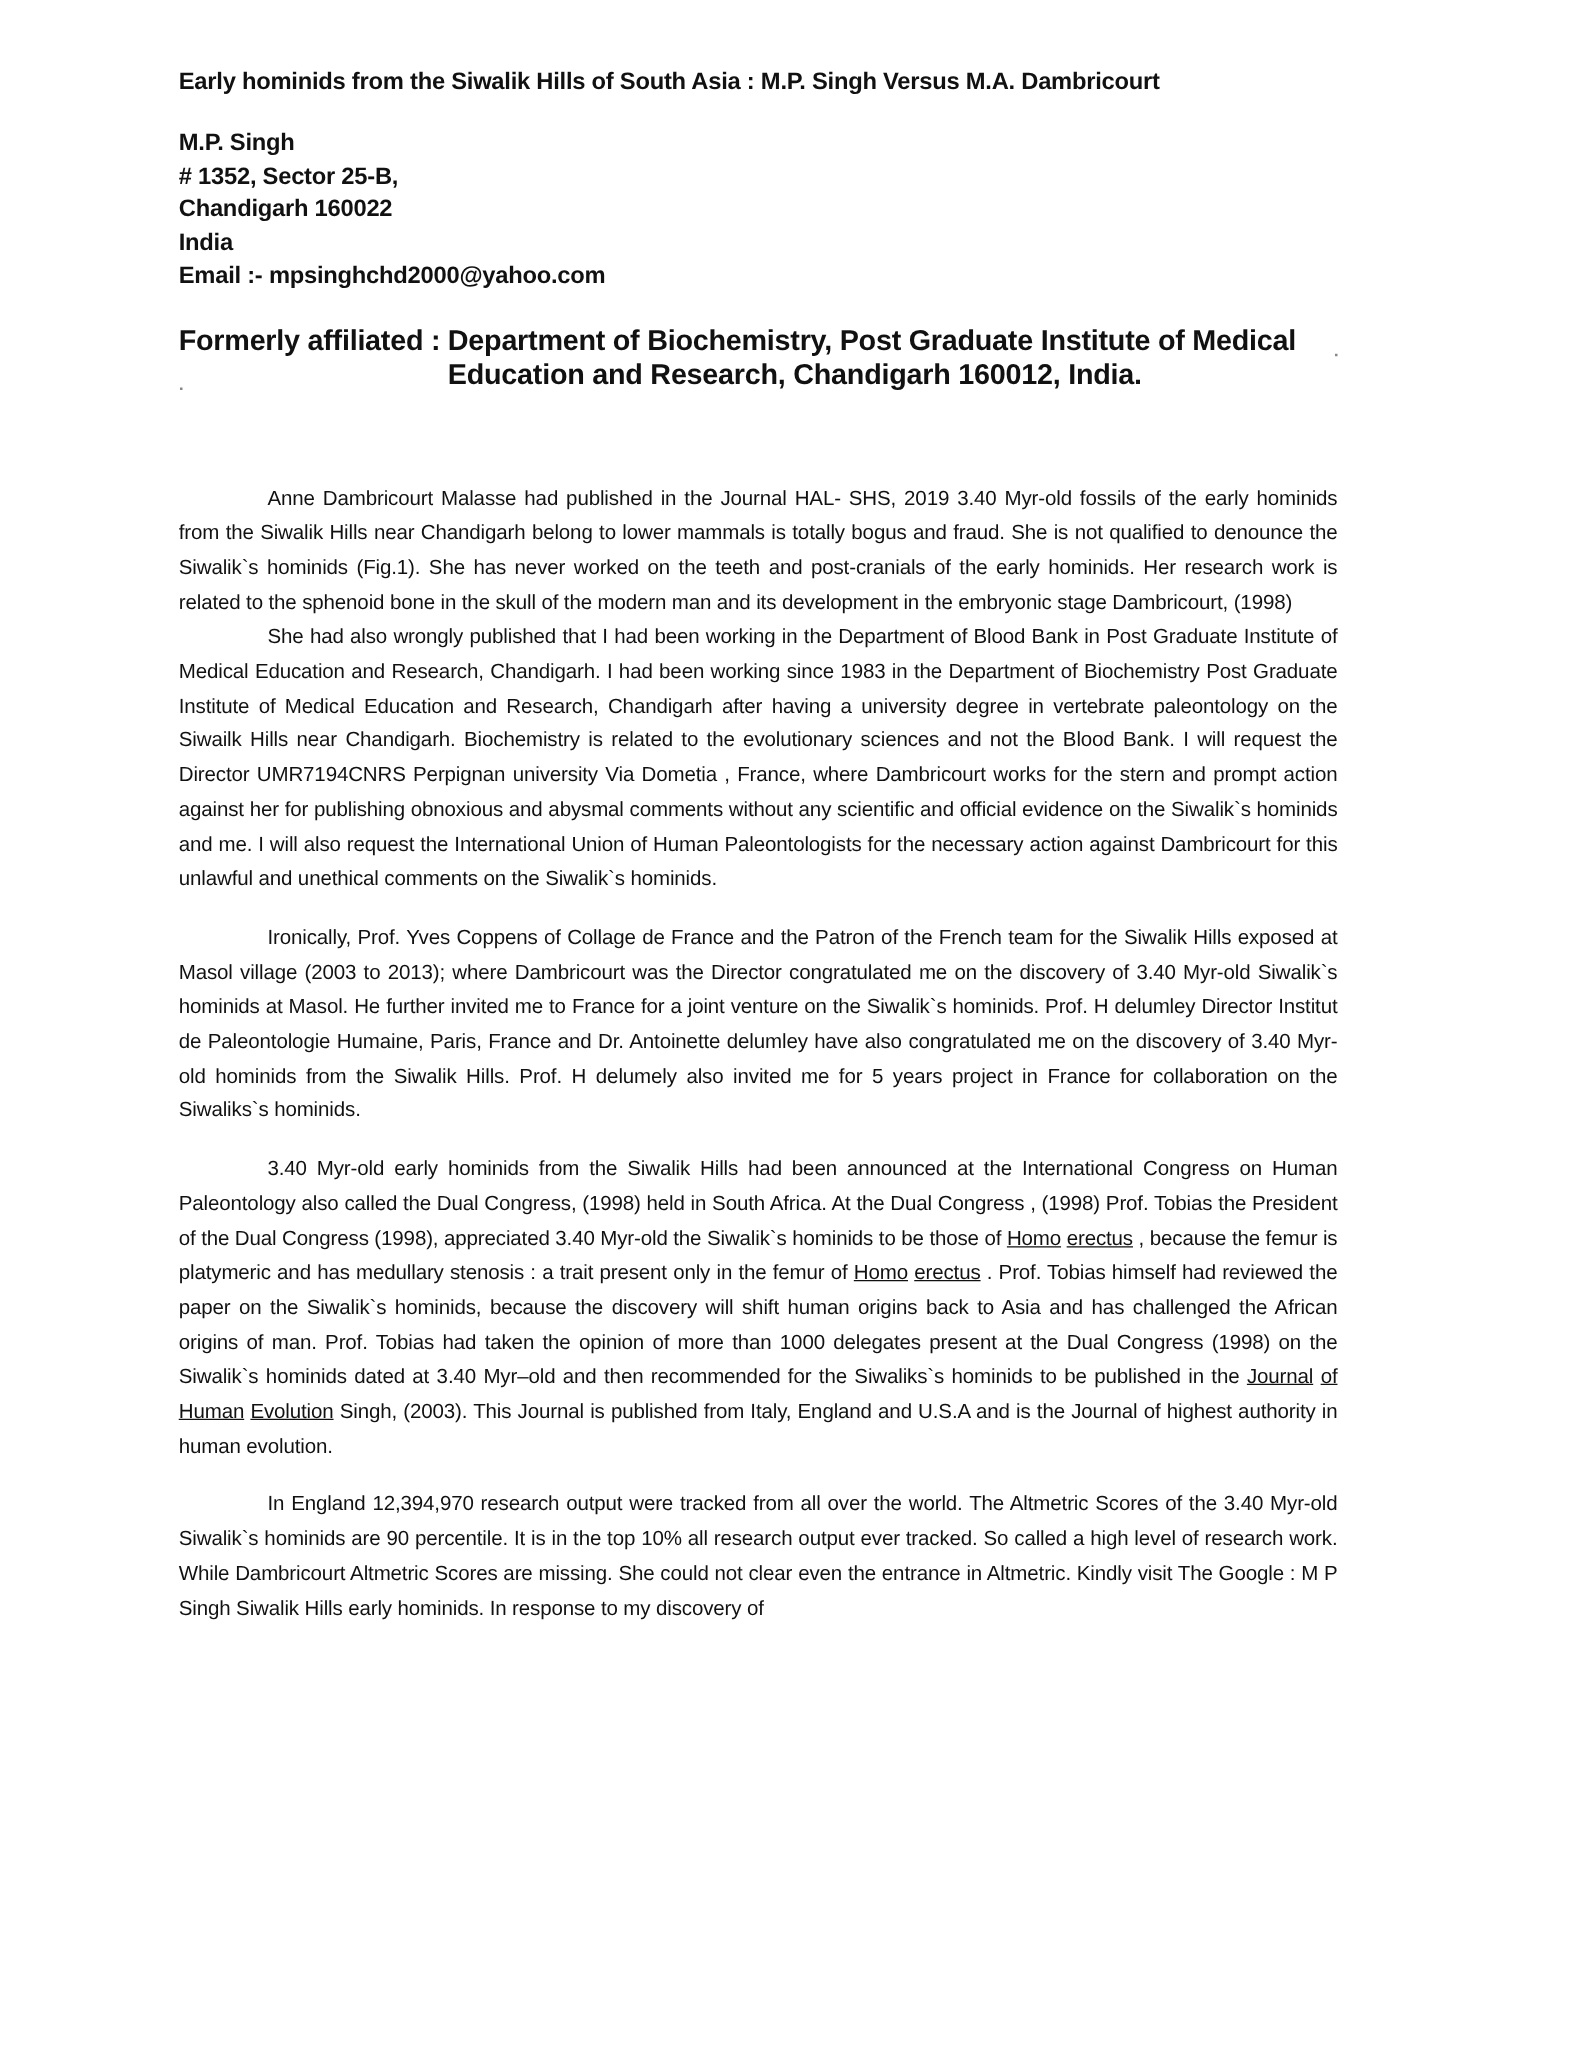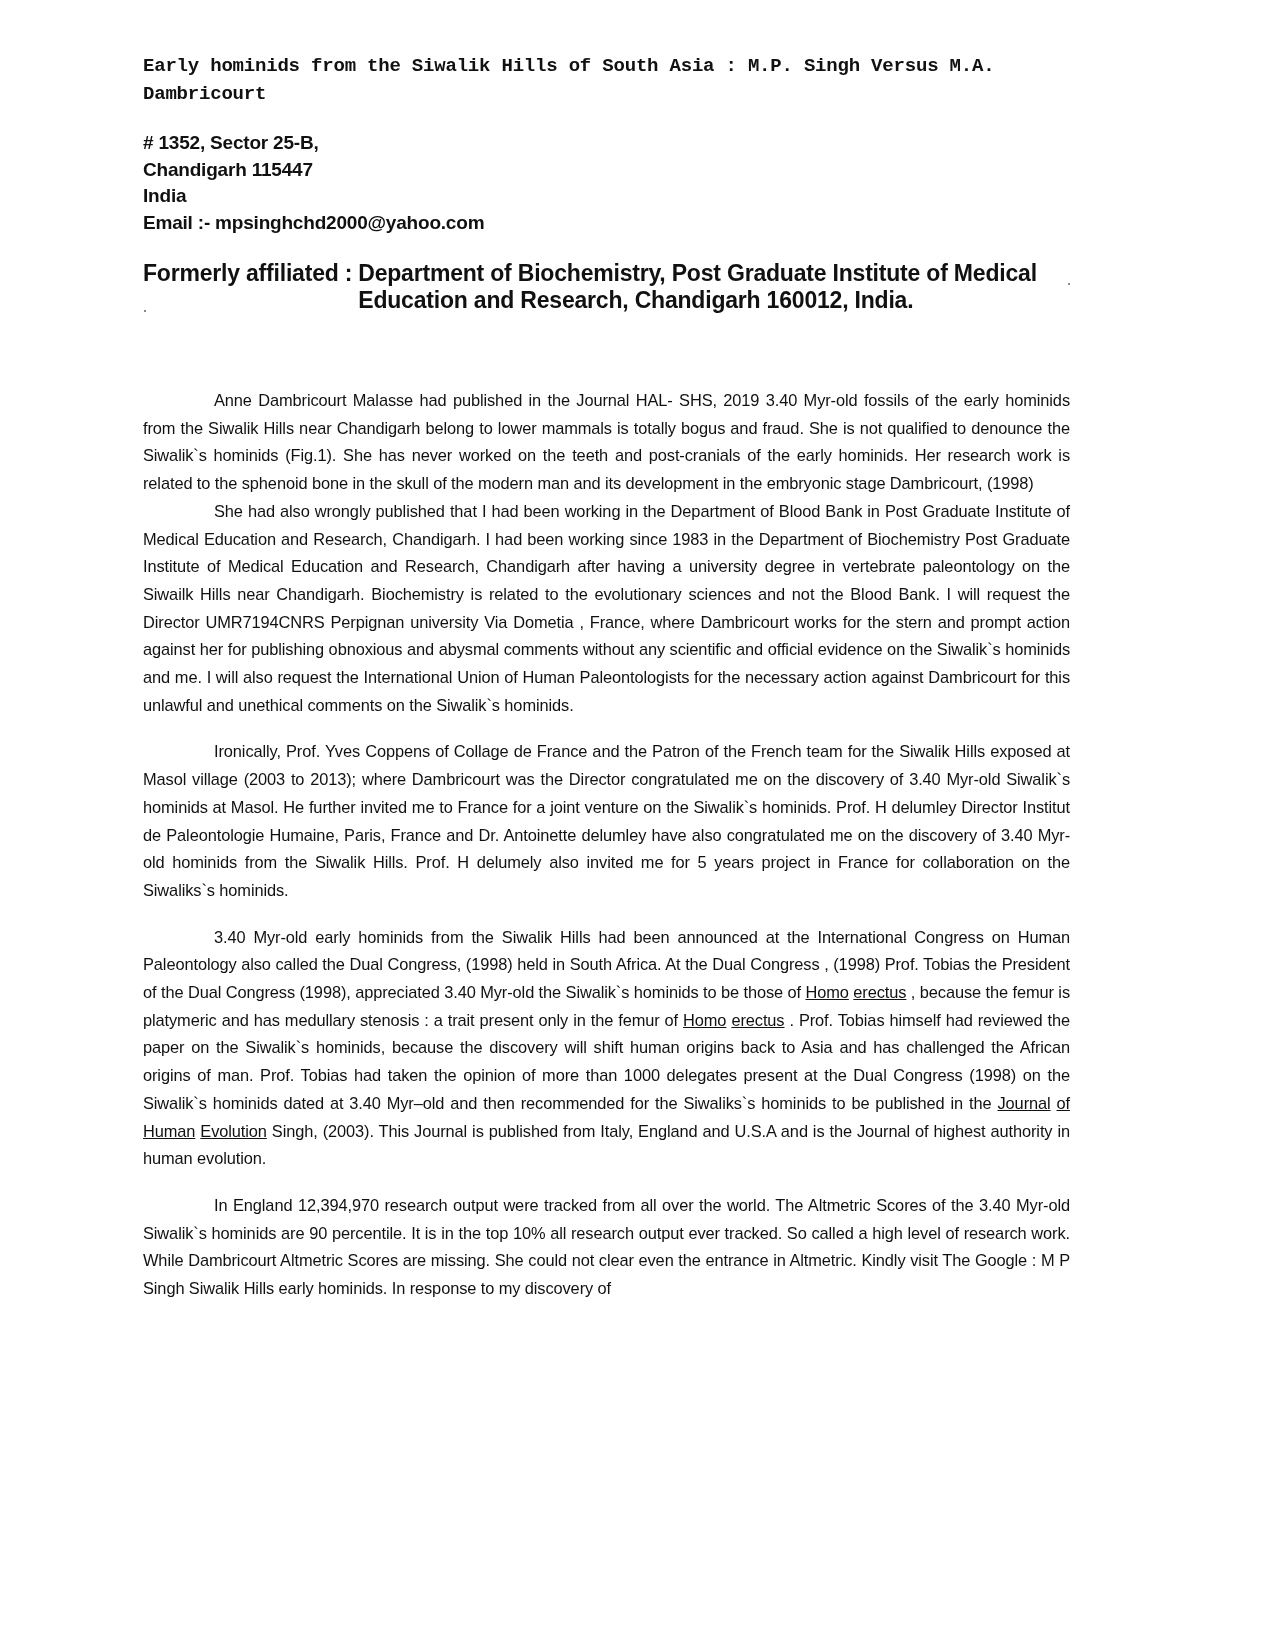--- a/index.html
+++ b/index.html
@@ -1,38 +1,39 @@
 <!DOCTYPE html>
 <html><head>
   <meta charset="utf-8">
   <style>
     html, body { margin: 0; padding: 0; background: #ffffff; }
     body { width: 1275px; height: 1650px; position: relative; overflow: hidden; color: #111; }
     .page { position: absolute; left: 143px; top: 52px; width: 927px; font-family: "Liberation Sans", sans-serif; }
-    .title { font-size: 19px; font-weight: bold; line-height: 28px; margin: 0; letter-spacing: -0.2px; font-family: Liberation Mono, monospace; }
+    .title { font-size: 19px; font-weight: bold; line-height: 28px; margin: 0; letter-spacing: -0.2px; }
     .address { margin-top: 22px; font-size: 19px; font-weight: bold; line-height: 26.5px; letter-spacing: -0.2px; }
     .address div { margin: 0; }
     .affil { margin-top: 24px; font-size: 23px; font-weight: bold; line-height: 27px; display: flex; letter-spacing: -0.2px; }
     .affil-label { white-space: nowrap; flex: 0 0 auto; }
     .affil-text { flex: 1 1 auto; padding-left: 6px; }
     .body { margin-top: 73px; font-size: 16.4px; line-height: 27.7px; text-align: justify; letter-spacing: -0.1px; }
     .body p { margin: 0; text-indent: 71px; }
     .body p.gap { margin-top: 19px; }
     .u { text-decoration: underline; }
     .dot { position: absolute; width: 2px; height: 2px; background: #888; }
   </style>
 </head>
 <body>
 
 <div class="page">
   <h1 class="title">Early hominids from the Siwalik Hills of South Asia : M.P. Singh Versus  M.A. Dambricourt</h1>
 
   <div class="address">
+    <div>M.P. Singh</div>
     <div>#  1352, Sector 25-B,</div>
-    <div>Chandigarh 115447</div>
+    <div>Chandigarh 160022</div>
     <div>India</div>
     <div>Email :- mpsinghchd2000@yahoo.com</div>
   </div>
 
   <div class="affil">
     <span class="affil-label">Formerly affiliated : </span>
     <span class="affil-text">Department of Biochemistry, Post Graduate Institute of Medical  Education and Research, Chandigarh 160012, India.</span>
   </div>
 
   <div class="body">

